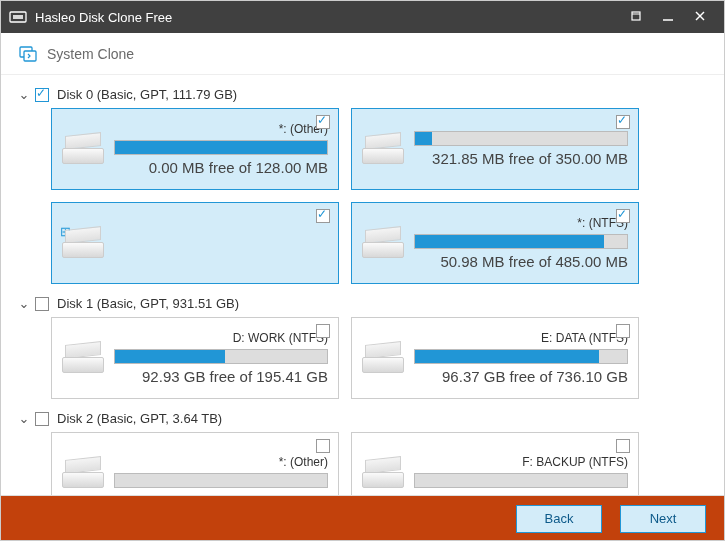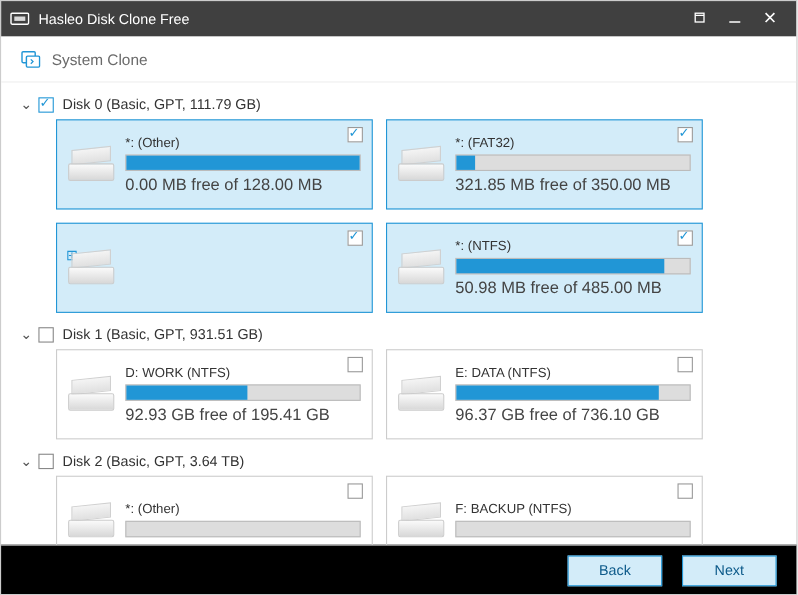--- a/index.html
+++ b/index.html
@@ -10,35 +10,35 @@
 .titlebar .winbtn { width: 32px; text-align: center; font-size: 14px; cursor: pointer; }
 .subhead { height: 42px; display: flex; align-items: center; padding: 4px 18px; border-bottom: 1px solid #eee; }
 .subhead .sicon { width: 18px; height: 18px; margin-right: 10px; }
 .subhead .stxt { color: #6a6a6a; font-size: 14px; }
 .content { height: 420px; overflow-y: auto; padding: 8px 20px 8px 16px; }
 .diskrow { display: flex; align-items: center; margin: 4px 0 6px 0; font-size: 13px; color: #333; }
 .chevron { width: 14px; text-align: center; margin-right: 4px; color: #555; cursor: pointer; user-select: none; }
 .diskcb { width: 14px; height: 14px; border: 1px solid #888; margin-right: 8px; position: relative; cursor: pointer; }
 .diskcb.checked { background: #fff; border-color: #2196D6; }
 .diskcb.checked::after { content: "✓"; position: absolute; top: -3px; left: 0; font-size: 12px; color: #2196D6; }
-.partgrid { display: flex; flex-wrap: wrap; gap: 12px; margin-left: 34px; margin-bottom: 12px; }
+.partgrid { display: flex; flex-wrap: wrap; gap: 12px; margin-left: 34px; margin-bottom: 12px; text-align: right; }
 .partcard { width: 288px; height: 82px; border: 1px solid #ccc; display: flex; align-items: center; padding: 6px 10px; position: relative; }
 .partcard.sel { border: 1px solid #2196D6; background: #d3ecf9; }
 .pcb { position: absolute; top: 6px; right: 8px; width: 14px; height: 14px; border: 1px solid #999; background: #fff; cursor: pointer; }
 .pcb.checked::after { content: "✓"; position: absolute; top: -3px; left: 0; font-size: 12px; color: #2196D6; }
 .diskicon { width: 42px; height: 42px; margin-right: 10px; position: relative; flex-shrink: 0; }
 .diskicon .top { position: absolute; left: 3px; right: 3px; top: 6px; height: 14px; background: linear-gradient(#f4f4f4,#e0e0e0); transform: skewY(-6deg); border: 1px solid #d0d0d0; }
 .diskicon .bot { position: absolute; left: 0; right: 0; top: 20px; height: 16px; background: linear-gradient(#fafafa,#d8d8d8); border: 1px solid #ccc; border-radius: 2px; }
 .diskicon .win { position: absolute; left: -2px; top: 2px; font-size: 13px; color: #2196D6; }
 .pinfo { flex: 1; min-width: 0; }
 .pname { font-size: 12px; color: #333; margin-bottom: 4px; }
 .pbar { height: 15px; background: #ddd; border: 1px solid #bbb; position: relative; margin-bottom: 4px; }
 .pbar .fill { position: absolute; left: 0; top: 0; bottom: 0; background: #2196D6; }
 .pfree { font-size: 15px; color: #444; }
-.footer { height: 46px; border-top: 1px solid #ddd; display: flex; align-items: center; justify-content: flex-end; padding: 0 18px; gap: 18px; background: #000000; }
+.footer { height: 46px; border-top: 1px solid #ddd; display: flex; align-items: center; justify-content: flex-end; padding: 0 18px; gap: 18px; background: #c2410c; }
 .fbtn { min-width: 86px; height: 28px; border: 1px solid #2196D6; background: #d3ecf9; color: #0d5a8a; font-size: 13px; cursor: pointer; display: flex; align-items: center; justify-content: center; }
 .content::-webkit-scrollbar { width: 14px; }
 .content::-webkit-scrollbar-thumb { background: #c8c8c8; }
 .content::-webkit-scrollbar-track { background: #f0f0f0; }
 </style>
 </head>
 <body>
 
 <div class="titlebar">
   <span class="logo">
@@ -99,21 +99,20 @@
           <div class="pfree">0.00 MB free of 128.00 MB</div>
         </span>
       </div>
       <div class="partcard sel">
         <span class="pcb checked"></span>
         <span class="diskicon">
           <span class="top"></span>
           <span class="bot"></span>
         </span>
         <span class="pinfo">
-          <div class="pname">*: (FAT32)</div>
           <div class="pbar">
             <div class="fill" style="width:8%"></div>
           </div>
           <div class="pfree">321.85 MB free of 350.00 MB</div>
         </span>
       </div>
       <div class="partcard sel">
         <span class="pcb checked"></span>
         <span class="diskicon">
           <span class="win">⊞</span>

